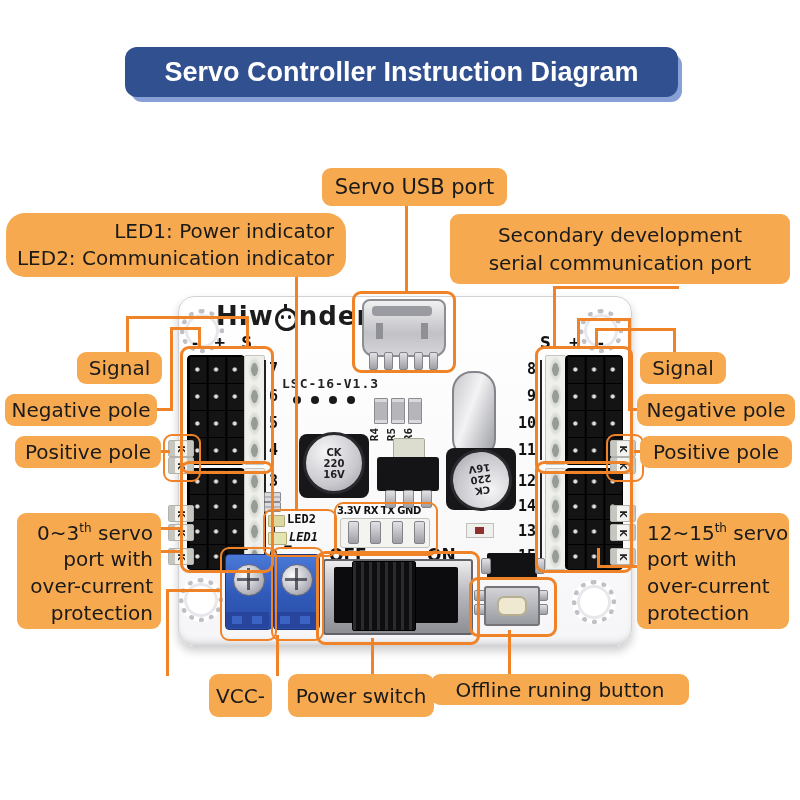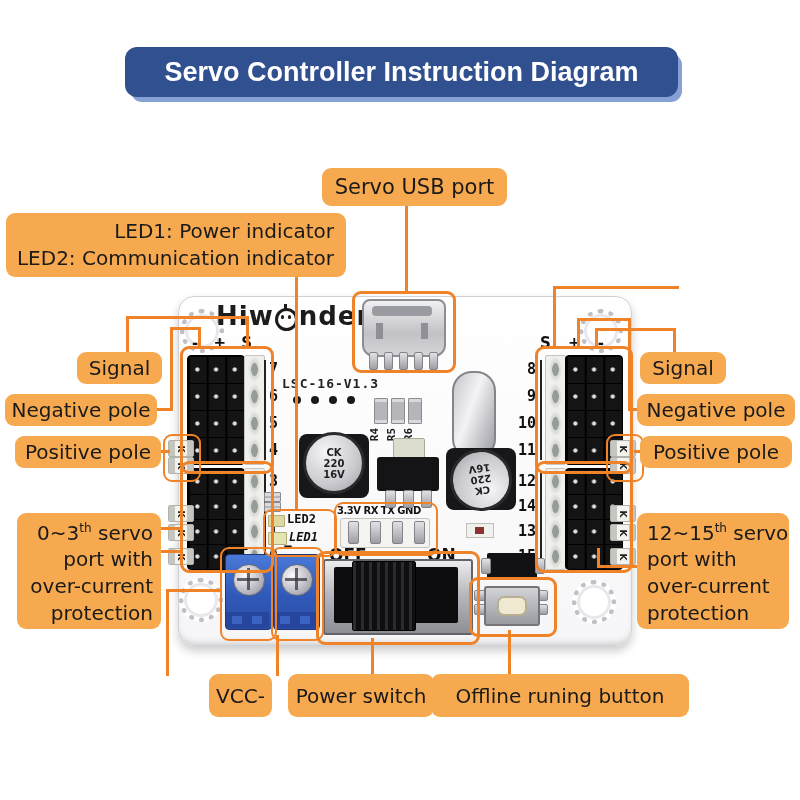--- a/index.html
+++ b/index.html
@@ -346,25 +346,29 @@
   <div class="cl" style="left:166px;top:589px;width:3px;height:87px;"></div>
   <div class="cl" style="left:166px;top:589px;width:56px;height:3px;"></div>
   <div class="cl" style="left:276px;top:635px;width:3px;height:41px;"></div>
   <div class="cl" style="left:371px;top:638px;width:3px;height:38px;"></div>
   <div class="cl" style="left:508px;top:630px;width:3px;height:46px;"></div>
 
   <div class="lbl" style="left:322px;top:168px;width:185px;height:38px;font-size:21px;">
     <span>Servo USB port</span>
   </div>
 
-  <div class="lbl col r" style="left:6px;top:213px;width:328px;height:64px;padding-right:12px;line-height:27px;justify-content:center;">
+  <div class="lbl col r" style="left:6px;top:213px;width:328px;height:64px;padding-right:12px;line-height:27px;justify-content:center;border-radius:19px;">
     <span>LED1: Power indicator</span>
     <span>LED2: Communication indicator</span>
   </div>
 
+  <div class="lbl col" style="left:450px;top:214px;width:340px;height:70px;line-height:28px;">
+    <span>Secondary development</span>
+    <span>serial communication port</span>
+  </div>
 
   <div class="lbl" style="left:77px;top:352px;width:85px;height:32px;">
     <span>Signal</span>
   </div>
   <div class="lbl" style="left:5px;top:394px;width:152px;height:32px;">
     <span>Negative pole</span>
   </div>
   <div class="lbl" style="left:15px;top:436px;width:146px;height:32px;">
     <span>Positive pole</span>
   </div>
@@ -392,17 +396,17 @@
     <span>over-current</span>
     <span>protection</span>
   </div>
 
   <div class="lbl" style="left:209px;top:674px;width:63px;height:43px;">
     <span>VCC-</span>
   </div>
   <div class="lbl" style="left:281px;top:674px;width:146px;height:43px;margin-left:7px;">
     <span>Power switch</span>
   </div>
-  <div class="lbl" style="left:431px;top:674px;width:258px;height:43px;">
+  <div class="lbl" style="left:431px;top:674px;width:258px;height:31px;">
     <span>Offline runing button</span>
   </div>
 
 </div>
 
 </body></html>

